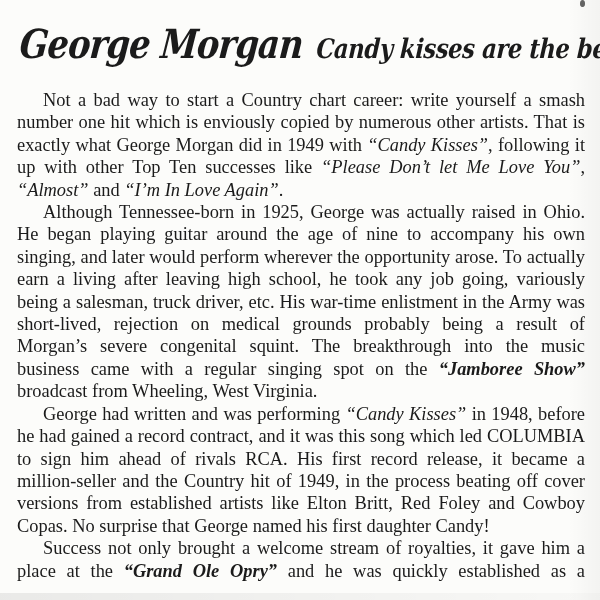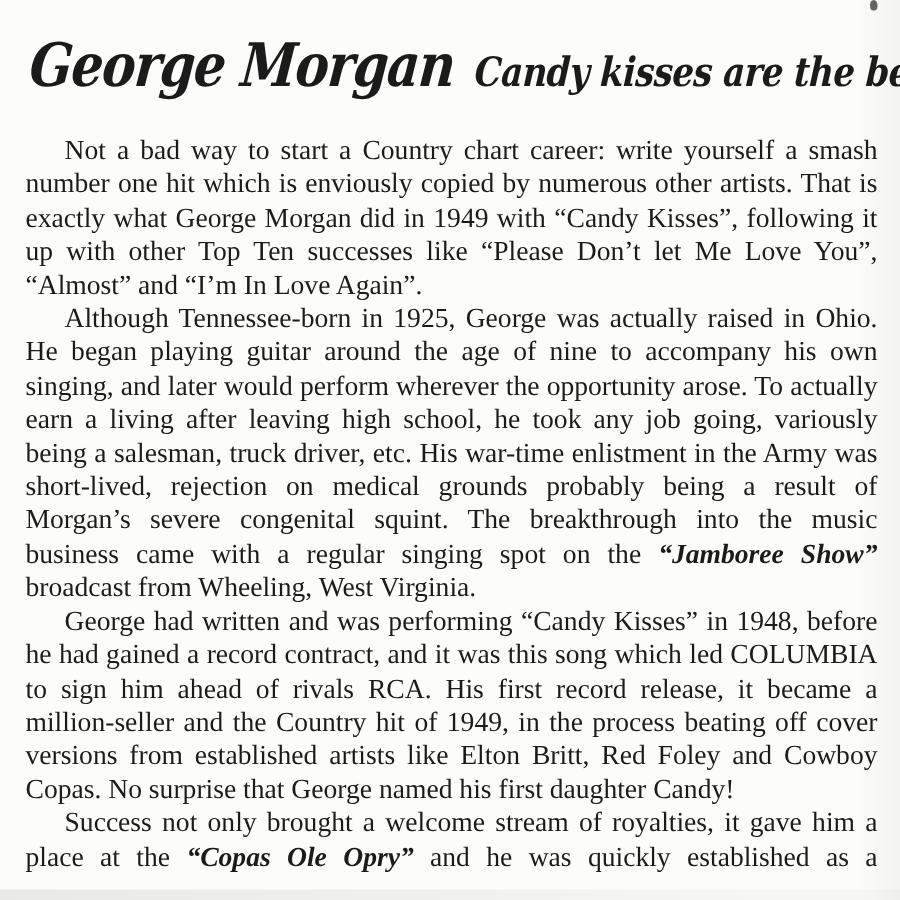--- a/index.html
+++ b/index.html
@@ -57,21 +57,21 @@
     text-align: justify;
     color: var(--ink);
   }
   .body-text p {
     margin: 0;
     text-indent: 26px;
   }
   .body-text p.justify-last {
     text-align-last: justify;
   }
-  .seg-i { }
+  .seg-i { font-style: italic; }
   .seg-bi { font-style: italic; font-weight: 700; }
   
   .scan-speck {
     position: absolute;
     left: 580px;
     top: 0;
     width: 5px;
     height: 7px;
     background: #4a4a4a;
     border-radius: 50% 50% 45% 45%;
@@ -102,20 +102,20 @@
 <div class="page">
 
   <header class="masthead">
     <span class="artist">George Morgan</span><span class="song-title">Candy kisses are the best of all</span>
   </header>
 
   <main class="body-text" id="article">
       <p><span>Not a bad way to start a Country chart career: write yourself a smash number one hit which is enviously copied by numerous other artists. That is exactly what George Morgan did in 1949 with </span><span class="seg-i">“Candy Kisses”</span><span>, following it up with other Top Ten successes like </span><span class="seg-i">“Please Don’t let Me Love You”</span><span>, </span><span class="seg-i">“Almost”</span><span> and </span><span class="seg-i">“I’m In Love Again”</span><span>.</span></p>
       <p><span>Although Tennessee-born in 1925, George was actually raised in Ohio. He began playing guitar around the age of nine to accompany his own singing, and later would perform wherever the opportunity arose. To actually earn a living after leaving high school, he took any job going, variously being a salesman, truck driver, etc. His war-time enlistment in the Army was short-lived, rejection on medical grounds probably being a result of Morgan’s severe congenital squint. The breakthrough into the music business came with a regular singing spot on the </span><span class="seg-bi">“Jamboree Show”</span><span> broadcast from Wheeling, West Virginia.</span></p>
       <p><span>George had written and was performing </span><span class="seg-i">“Candy Kisses”</span><span> in 1948, before he had gained a record contract, and it was this song which led COLUMBIA to sign him ahead of rivals RCA. His first record release, it became a million-seller and the Country hit of 1949, in the process beating off cover versions from established artists like Elton Britt, Red Foley and Cowboy Copas. No surprise that George named his first daughter Candy!</span></p>
-      <p class="justify-last"><span>Success not only brought a welcome stream of royalties, it gave him a place at the </span><span class="seg-bi">“Copas Ole Opry”</span><span> and he was quickly established as a</span></p>
+      <p class="justify-last"><span>Success not only brought a welcome stream of royalties, it gave him a place at the </span><span class="seg-bi">“Grand Ole Opry”</span><span> and he was quickly established as a</span></p>
     </main>
 
   <div class="scan-speck"></div>
   <div class="scan-edge-right"></div>
   <div class="scan-edge-bottom"></div>
 
 </div>
 
 </body></html>

